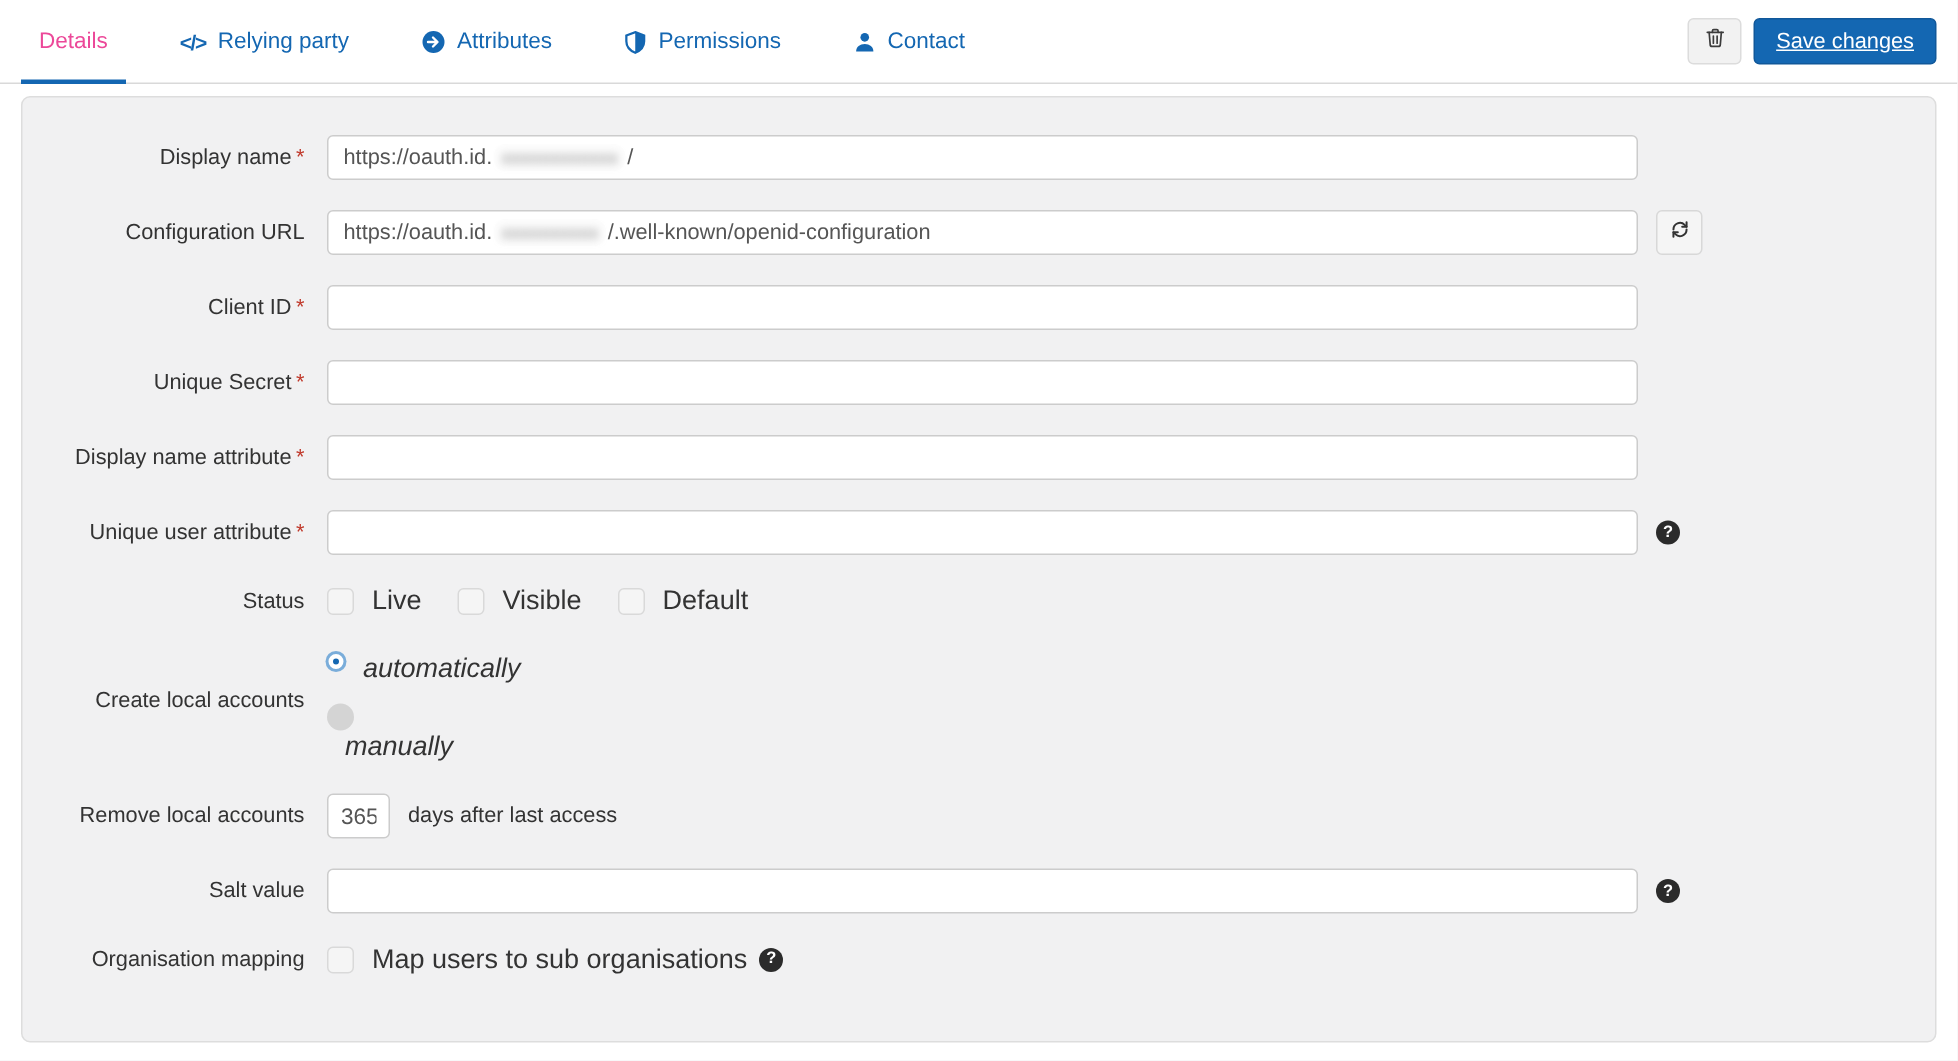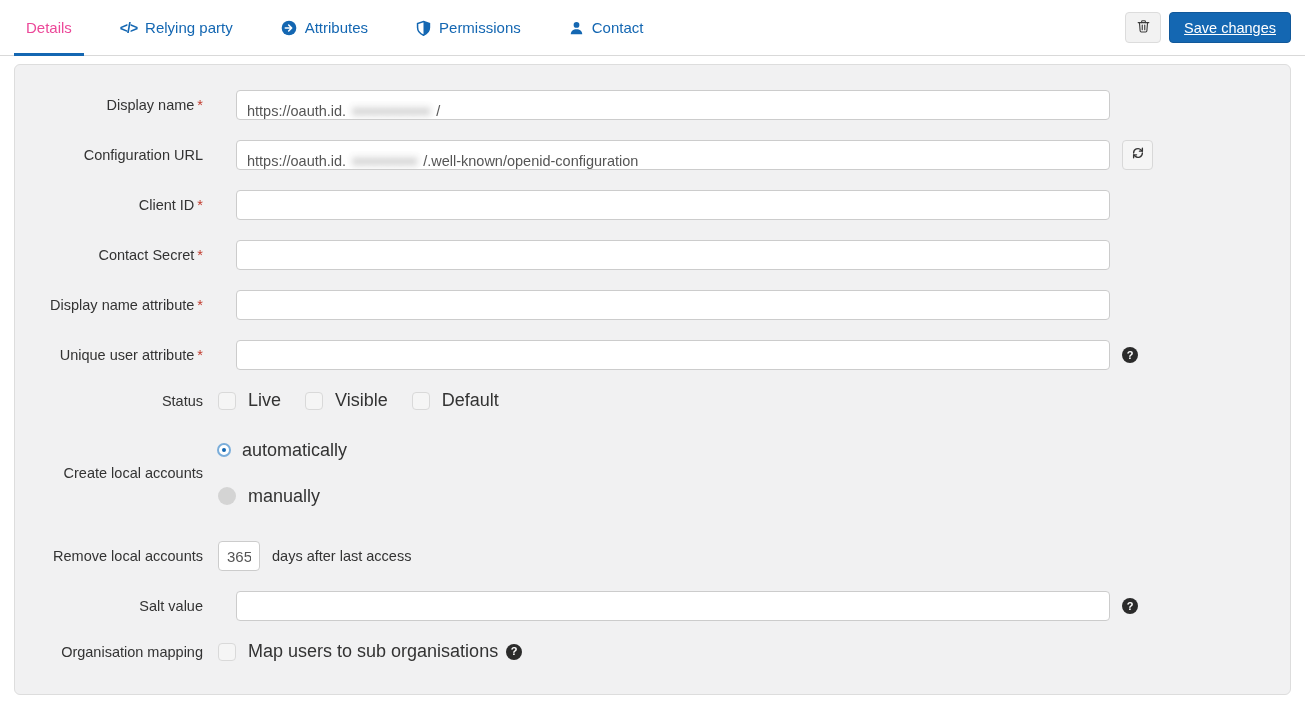--- a/index.html
+++ b/index.html
@@ -65,21 +65,21 @@
     width:188px; margin-right:15px; flex:none;
     text-align:right; font-size:14.5px; color:#333;
     white-space:nowrap;
   }
   .req { color:#c0392b; margin-left:3px; }
 
   .text-input {
     width:874px; height:30px;
     background:#fff; border:1px solid #cccccc; border-radius:4px;
     padding:0 10px; font-size:14.5px; color:#555;
-    display:flex; align-items:flex-end; overflow:hidden; white-space:nowrap;margin-left:18px;
+    display:flex; align-items:center; overflow:hidden; white-space:nowrap;
   }
   input.text-input { font-family:"Liberation Sans", sans-serif; }
   .redacted {
     display:inline-block; background:#fdfdfd; border-radius:8px;
     padding:1px 5px; margin:0 1px;
   }
   .redacted-inner { filter:blur(3px); color:#8d8d8d; font-size:13px; }
 
   .small-input {
     width:42px; height:30px;
@@ -106,22 +106,22 @@
 
   .checkbox {
     width:18px; height:18px; flex:none;
     background:#f5f5f5; border:1px solid #d9d9d9; border-radius:4px;
     cursor:pointer;
   }
   .opt { display:flex; align-items:center; margin-right:24px; }
   .opt-label { margin-left:12px; font-size:18px; color:#333; }
 
   .radio-group { display:flex; flex-direction:column; }
-  .radio-line { display:flex; align-items:center; height:30px; }
-  .radio-line + .radio-line { margin-top:16px; }
+  .radio-line { display:flex; align-items:flex-start; height:30px;font-style:italic; }
+  .radio-line + .radio-line { margin-top:4px;flex-direction:column; }
   .radio {
     width:18px; height:18px; flex:none; border-radius:50%; cursor:pointer;
   }
   .radio.selected {
     width:10px; height:10px;
     background:#1467b2;
     border:3px solid #ffffff;
     box-shadow:0 0 0 2px #7aadda;
     margin:1px;
   }
@@ -220,21 +220,21 @@
       </span>
     </div>
   </div>
 
   <div class="row">
     <div class="row-label"><span>Client ID</span><span class="req">*</span></div>
     <input class="text-input" value="" style="">
   </div>
 
   <div class="row">
-    <div class="row-label"><span>Contact Secret</span><span class="req">*</span></div>
+    <div class="row-label"><span>Unique Secret</span><span class="req">*</span></div>
     <input class="text-input" value="" style="">
   </div>
 
   <div class="row">
     <div class="row-label"><span>Display name attribute</span><span class="req">*</span></div>
     <input class="text-input" value="" style="">
   </div>
 
   <div class="row">
     <div class="row-label"><span>Unique user attribute</span><span class="req">*</span></div>

